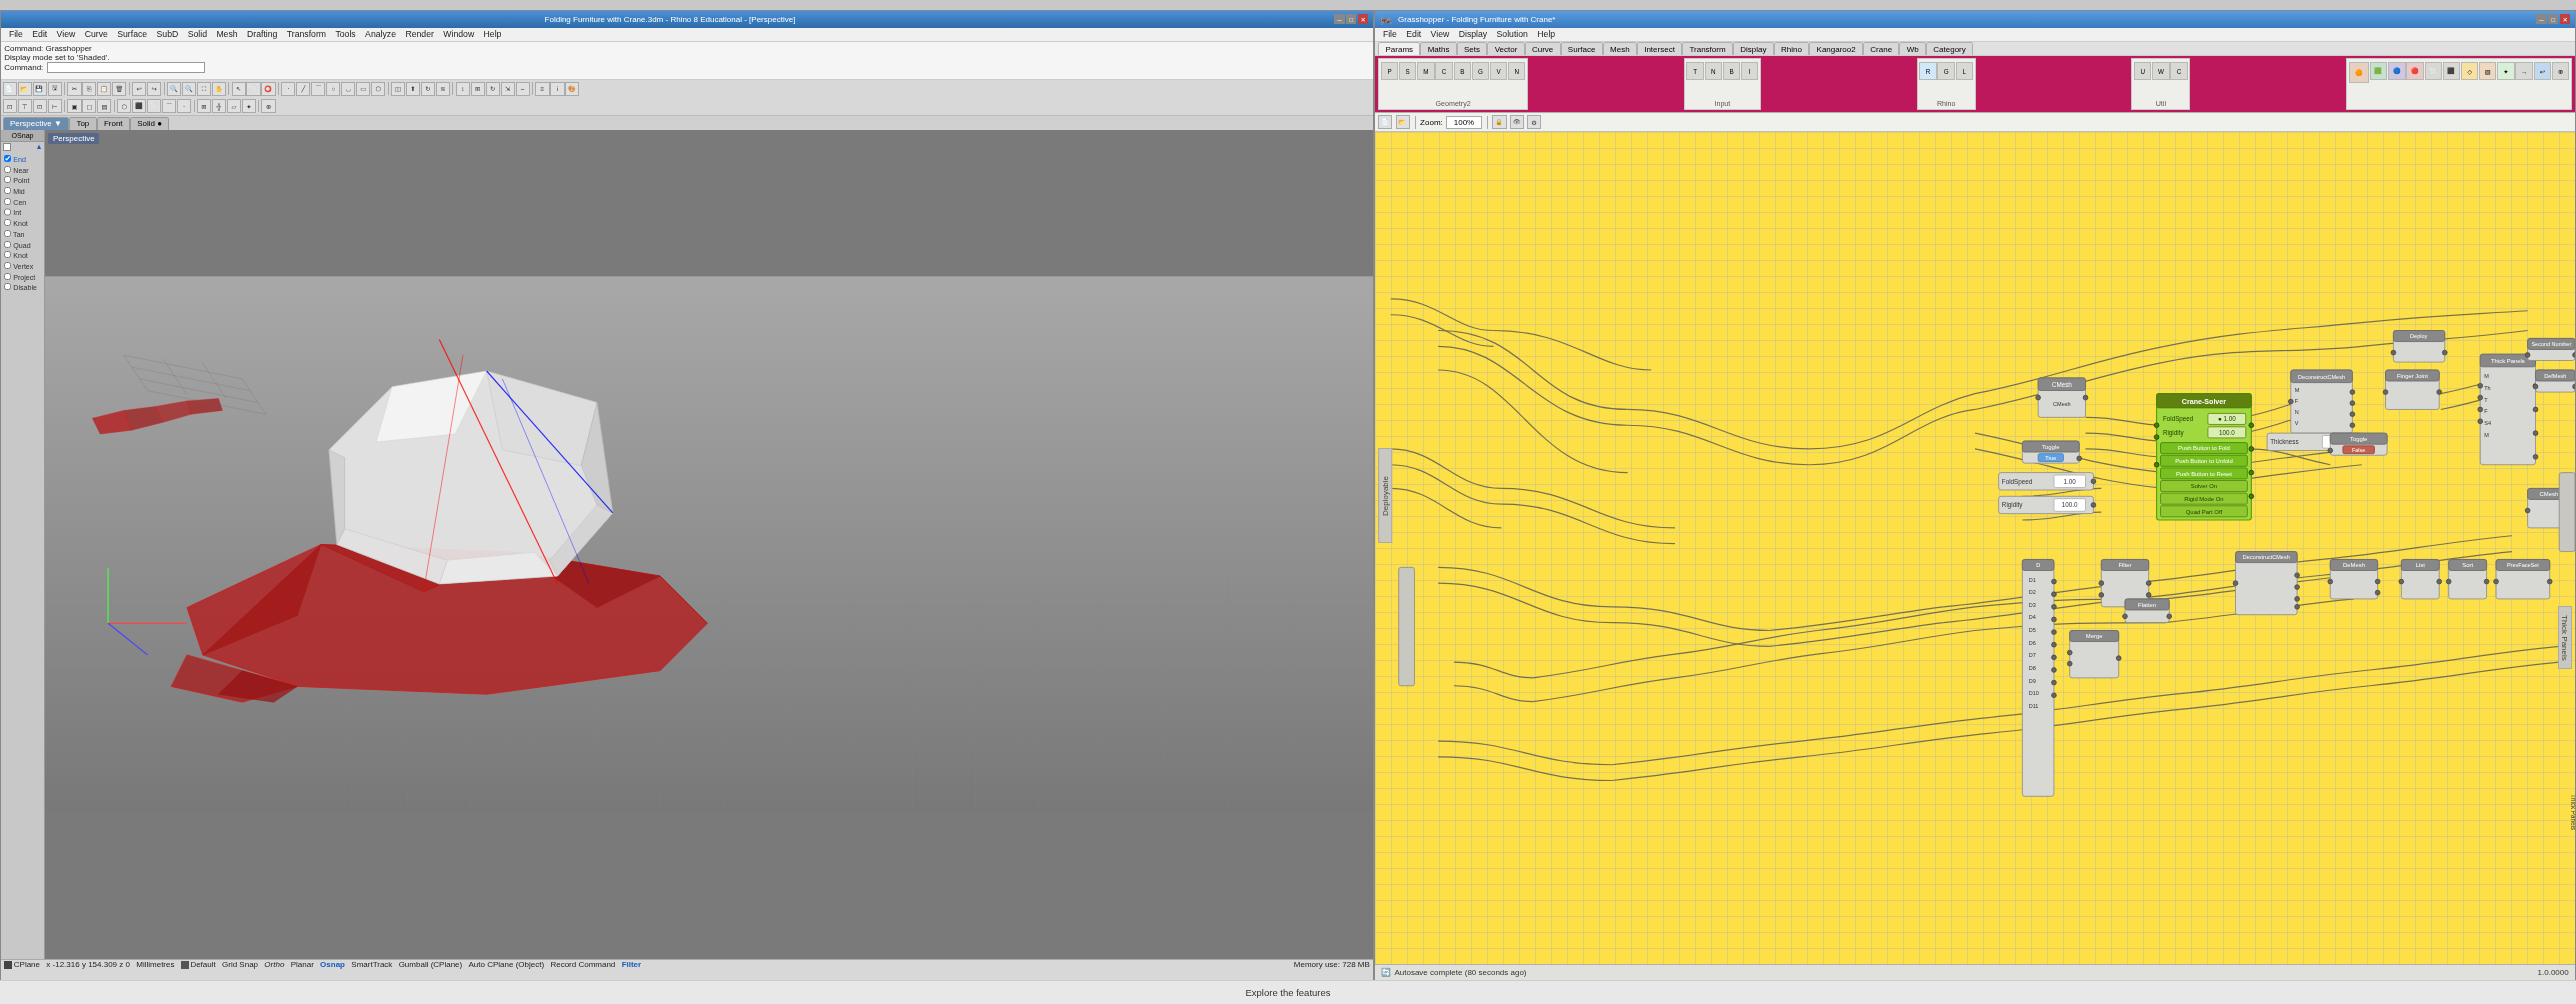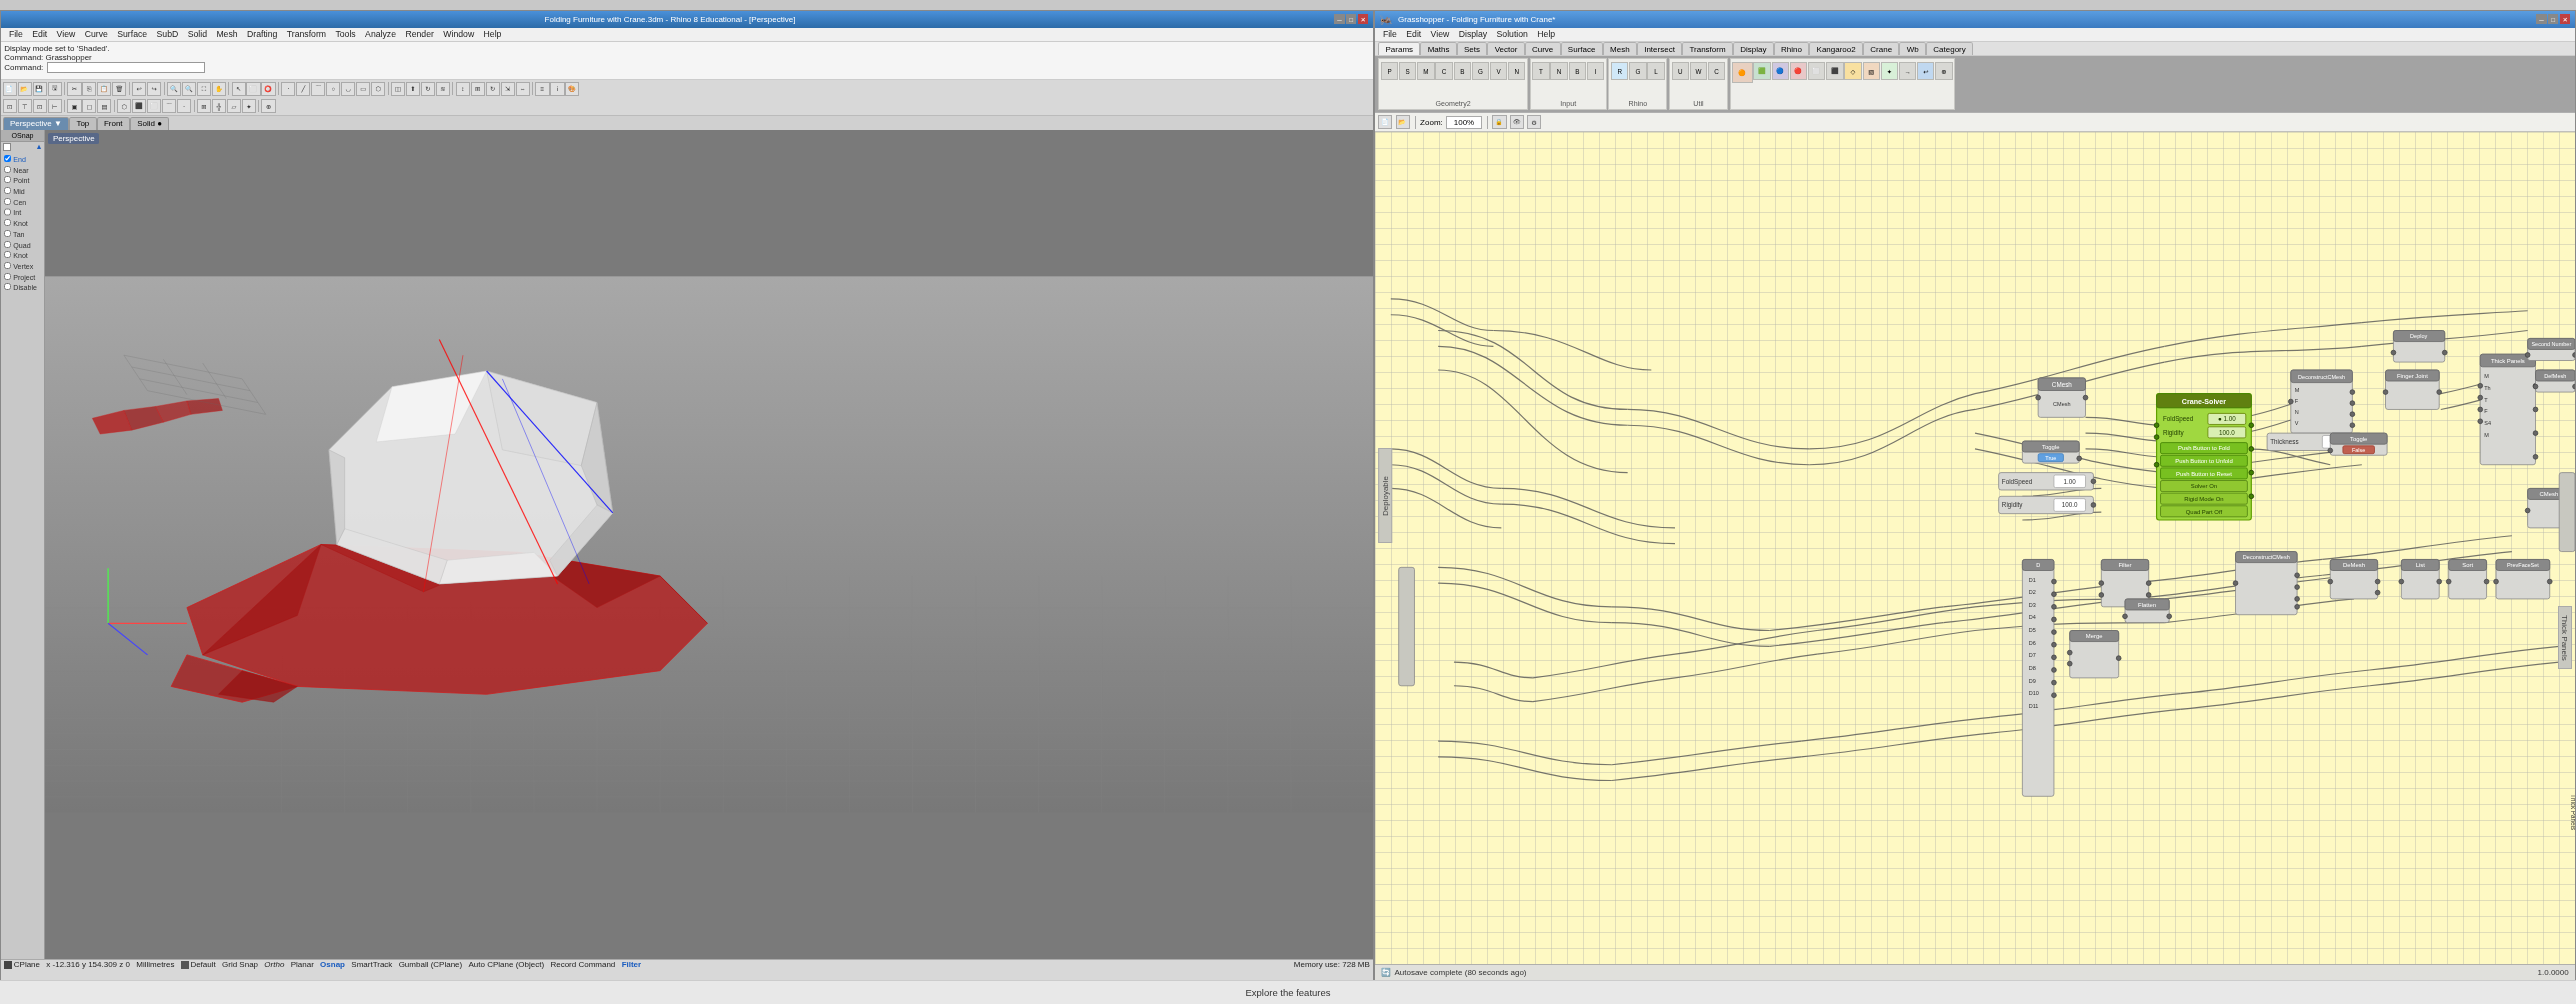--- a/index.html
+++ b/index.html
@@ -172,27 +172,28 @@
       cursor: pointer;
       font-size: 8px;
     }
     .gh-tab.active {
       background: #f0f0f0;
     }
 
     
     #gh-ribbon {
       height: 57px;
-      background: #a3a3a3;
+      background: #be185d;
       border-bottom: 0.8px solid #b0b0b0;
       display: flex;
       align-items: center;
       padding: 1.6px 3.2px;
       gap: 1.6px;
       overflow: hidden;
+      justify-content: space-between;
     }
 
     .gh-ribbon-group {
       display: flex;
       flex-direction: column;
       align-items: center;
       border: 0.8px solid #c8c8c4;
       background: #eeeeea;
       padding: 1.6px;
       height: 52px;
@@ -233,21 +234,21 @@
       display: flex;
       align-items: center;
       padding: 0 3.2px;
       gap: 3.2px;
       font-size: 8px;
     }
 
     
     #gh-canvas {
       flex: 1;
-      background: #fef9c3;
+      background: #fde047;
       position: relative;
       overflow: hidden;
       text-align: right;
     }
 
     
     #gh-canvas::before {
       content: '';
       position: absolute;
       top: 0; left: 0; right: 0; bottom: 0;
@@ -416,22 +417,22 @@
     <span class="menu-item">Drafting</span>
     <span class="menu-item">Transform</span>
     <span class="menu-item">Tools</span>
     <span class="menu-item">Analyze</span>
     <span class="menu-item">Render</span>
     <span class="menu-item">Window</span>
     <span class="menu-item">Help</span>
   </div>
 
   <div id="command-area">
+    <div style="font-size:8px; color:#222;">Command: Grasshopper</div>
     <div style="font-size:8px; color:#222;">Display mode set to 'Shaded'.</div>
-    <div style="font-size:8px; color:#222;">Command: Grasshopper</div>
     <div style="display:flex;align-items:center;gap:3.2px;">
       <span style="font-size:8px;">Command:</span>
       <input type="text" style="height: 11px; width: 158px; font-size: 8px; border: 0.8px solid rgb(153, 153, 153);">
     </div>
   </div>
 
   <div id="rhino-toolbars">
 
     <div class="toolbar-line">
       <div class="ico" title="New">📄</div>

